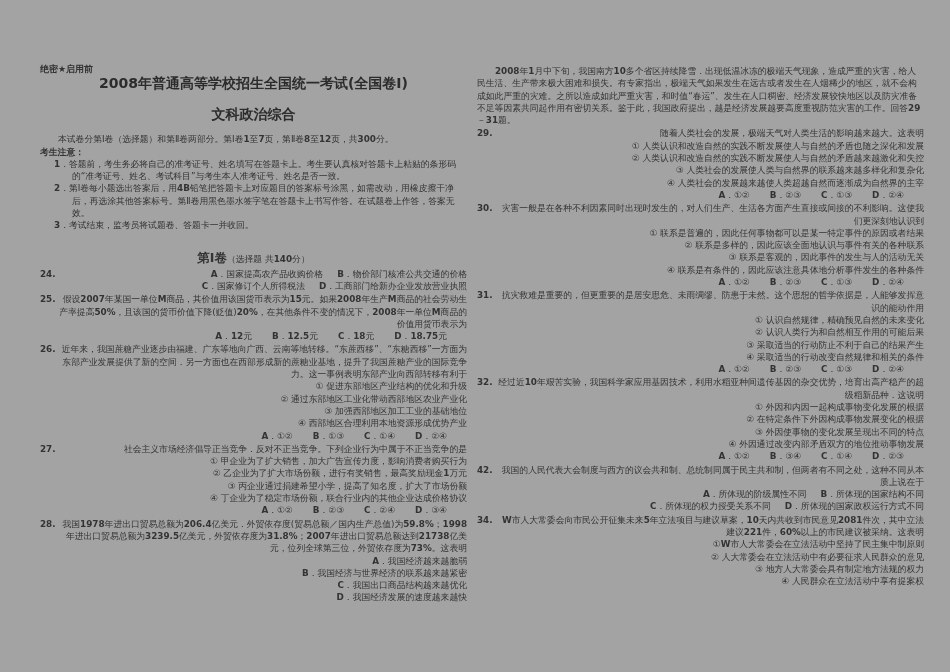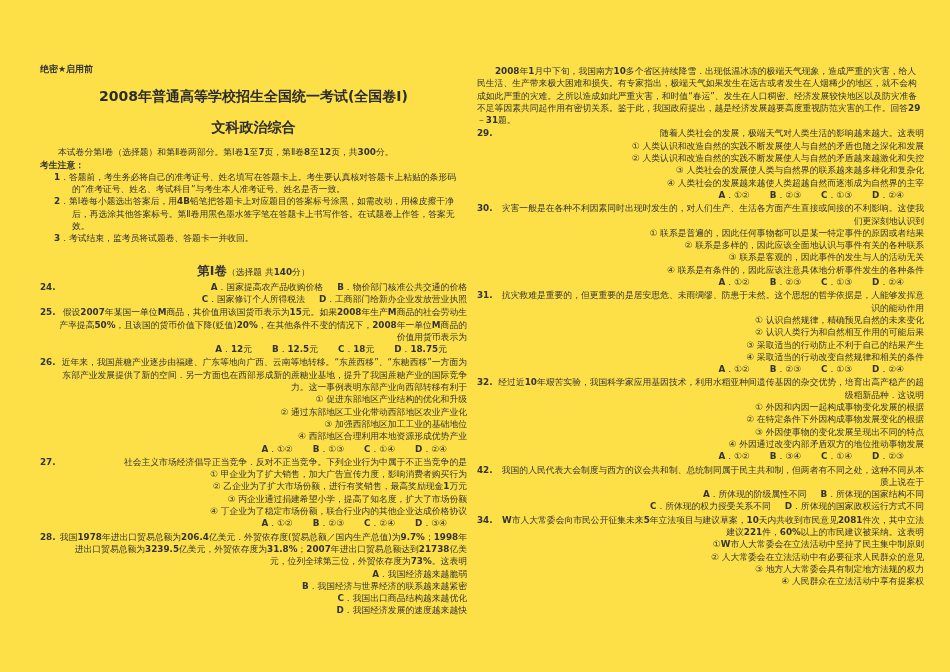--- a/index.html
+++ b/index.html
@@ -1,28 +1,28 @@
 <!DOCTYPE html>
 <html><head>
 <meta charset="utf-8">
 <style>
   html,body{margin:0;padding:0;background:#ffffff;}
   body{width:950px;height:672px;overflow:hidden;}
   .page{
-    position:relative;width:950px;height:672px;background:#fde047;
+    position:relative;width:950px;height:672px;background:#a3a3a3;
     color:#333333;
     font-family:"DejaVu Sans","Liberation Sans",sans-serif;
     font-size:8.8px;line-height:12.3px;
   }
   b{font-weight:700;}
   .col{position:absolute;top:0;}
   #col-left{left:40px;top:63px;width:427px;}
   #col-right{left:477px;top:65px;width:447px;}
   .classification{font-weight:bold;font-size:9px;}
-  .title{text-align:center;font-weight:bold;font-size:14px;line-height:17px;margin-top:13px;color:#2c2c2c;}
+  .title{text-align:center;font-weight:bold;font-size:14px;line-height:17px;color:#2c2c2c;}
   .subtitle{text-align:center;font-weight:bold;font-size:14px;line-height:16px;margin-top:14px;color:#2c2c2c;}
   .intro{margin-top:11px;text-indent:18px;}
   .notice-title{font-weight:bold;}
   .notice{padding-left:32px;text-indent:-18px;}
   .section-head{text-align:center;margin-top:18px;line-height:15px;}
   .section-title{font-weight:bold;font-size:12.5px;}
   .section-note{font-size:8.8px;}
   .r-intro{text-indent:18px;}
   .q{position:relative;padding-left:19px;margin-top:1px;text-align:right;}
   .q-num{position:absolute;left:0;top:0;}
@@ -53,21 +53,21 @@
       <span class="section-title">第Ⅰ卷</span><span class="section-note"><span>（选择题 共<b>140</b>分）</span></span>
     </div>
     <div id="left-questions">
         <div class="q"><span class="q-num"><span><b>24.</b></span></span><div class="choices lay-grid2">
             <div class="row"><span class="ch"><span><b>A</b>．国家提高农产品收购价格</span></span><span class="ch"><span><b>B</b>．物价部门核准公共交通的价格</span></span></div>
             <div class="row"><span class="ch"><span><b>C</b>．国家修订个人所得税法</span></span><span class="ch"><span><b>D</b>．工商部门给新办企业发放营业执照</span></span></div>
           </div></div>
         <div class="q"><span class="q-num"><span><b>25.</b></span></span><span class="q-stem"><span>假设<b>2007</b>年某国一单位<b>M</b>商品，其价值用该国货币表示为<b>15</b>元。如果<b>2008</b>年生产<b>M</b>商品的社会劳动生产率提高<b>50%</b>，且该国的货币价值下降(贬值)<b>20%</b>，在其他条件不变的情况下，<b>2008</b>年一单位<b>M</b>商品的价值用货币表示为</span></span><div class="choices lay-inline"><span class="ch"><span><b>A</b>．<b>12</b>元</span></span><span class="ch"><span><b>B</b>．<b>12.5</b>元</span></span><span class="ch"><span><b>C</b>．<b>18</b>元</span></span><span class="ch"><span><b>D</b>．<b>18.75</b>元</span></span></div></div>
         <div class="q"><span class="q-num"><span><b>26.</b></span></span><span class="q-stem">近年来，我国蔗糖产业逐步由福建、广东等地向广西、云南等地转移。“东蔗西移”、“东糖西移”一方面为东部产业发展提供了新的空间．另一方面也在西部形成新的蔗糖业基地，提升了我国蔗糖产业的国际竞争力。这一事例表明东部产业向西部转移有利于</span><div class="q-item">① 促进东部地区产业结构的优化和升级</div><div class="q-item">② 通过东部地区工业化带动西部地区农业产业化</div><div class="q-item">③ 加强西部地区加工工业的基础地位</div><div class="q-item">④ 西部地区合理利用本地资源形成优势产业</div><div class="choices lay-inline"><span class="ch"><span><b>A</b>．①②</span></span><span class="ch"><span><b>B</b>．①③</span></span><span class="ch"><span><b>C</b>．①④</span></span><span class="ch"><span><b>D</b>．②④</span></span></div></div>
         <div class="q"><span class="q-num"><span><b>27.</b></span></span><span class="q-stem">社会主义市场经济倡导正当竞争．反对不正当竞争。下列企业行为中属于不正当竞争的是</span><div class="q-item">① 甲企业为了扩大销售，加大广告宣传力度，影响消费者购买行为</div><div class="q-item"><span>② 乙企业为了扩大市场份额，进行有奖销售，最高奖励现金<b>1</b>万元</span></div><div class="q-item">③ 丙企业通过捐建希望小学，提高了知名度，扩大了市场份额</div><div class="q-item">④ 丁企业为了稳定市场份额，联合行业内的其他企业达成价格协议</div><div class="choices lay-inline"><span class="ch"><span><b>A</b>．①②</span></span><span class="ch"><span><b>B</b>．②③</span></span><span class="ch"><span><b>C</b>．②④</span></span><span class="ch"><span><b>D</b>．③④</span></span></div></div>
-        <div class="q"><span class="q-num"><span><b>28.</b></span></span><span class="q-stem"><span>我国<b>1978</b>年进出口贸易总额为<b>206.4</b>亿美元．外贸依存度(贸易总额／国内生产总值)为<b>9.7%</b>；<b>1998</b>年进出口贸易总额为<b>3239.5</b>亿美元，外贸依存度为<b>31.8%</b>；<b>2007</b>年进出口贸易总额达到<b>21738</b>亿美元，位列全球第三位，外贸依存度为<b>73%</b>。这表明</span></span><div class="choices lay-rows">
+        <div class="q"><span class="q-num"><span><b>28.</b></span></span><span class="q-stem"><span>我国<b>1978</b>年进出口贸易总额为<b>206.4</b>亿美元．外贸依存度(贸易总额／国内生产总值)为<b>59.8%</b>；<b>1998</b>年进出口贸易总额为<b>3239.5</b>亿美元，外贸依存度为<b>31.8%</b>；<b>2007</b>年进出口贸易总额达到<b>21738</b>亿美元，位列全球第三位，外贸依存度为<b>73%</b>。这表明</span></span><div class="choices lay-rows">
             <span class="ch"><span><b>A</b>．我国经济越来越脆弱</span></span>
             <span class="ch"><span><b>B</b>．我国经济与世界经济的联系越来越紧密</span></span>
             <span class="ch"><span><b>C</b>．我国出口商品结构越来越优化</span></span>
             <span class="ch"><span><b>D</b>．我国经济发展的速度越来越快</span></span>
           </div></div>
       </div>
   </div>
 
   <div id="col-right" class="col">
     <div class="r-intro"><span><b>2008</b>年<b>1</b>月中下旬，我国南方<b>10</b>多个省区持续降雪．出现低温冰冻的极端天气现象，造成严重的灾害，给人民生活、生产带来极大困难和损失。有专家指出，极端天气如果发生在远古或者发生在人烟稀少的地区，就不会构成如此严重的灾难。之所以造成如此严重灾害，和时值“春运”、发生在人口稠密、经济发展较快地区以及防灾准备不足等因素共同起作用有密切关系。鉴于此，我国政府提出，越是经济发展越要高度重视防范灾害的工作。回答<b>29</b>－<b>31</b>题。</span></div>

